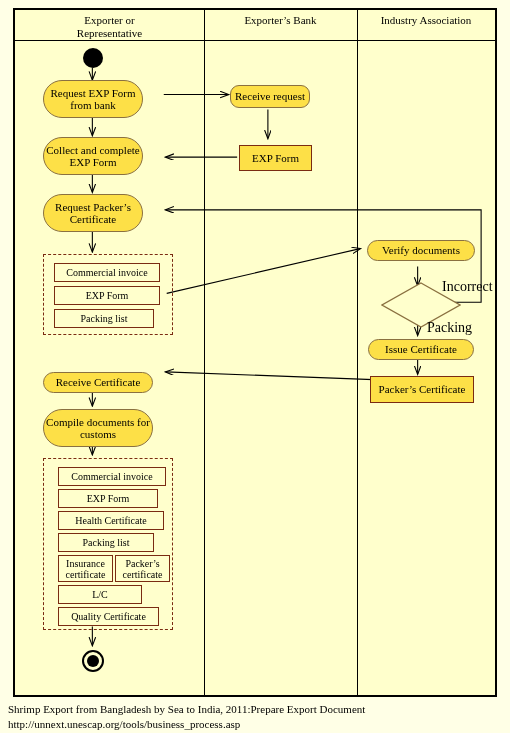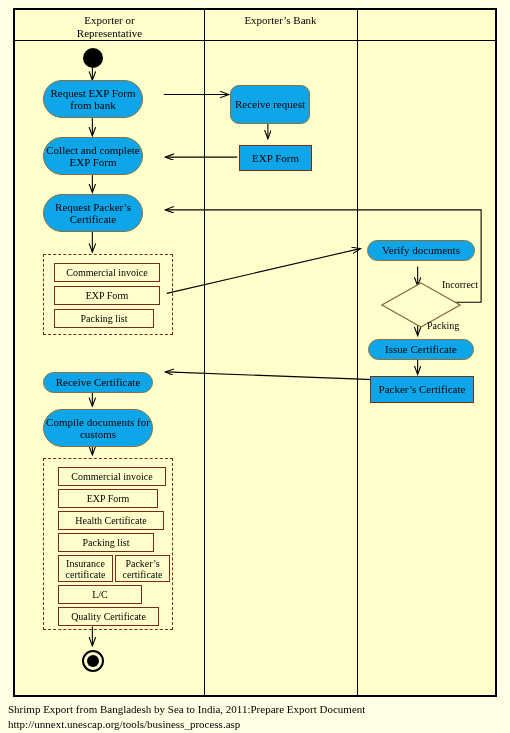--- a/index.html
+++ b/index.html
@@ -63,21 +63,21 @@
   .node {
     position: absolute;
     box-sizing: border-box;
     display: flex;
     align-items: center;
     justify-content: center;
     text-align: center;
     font-size: 11px;
     line-height: 12.5px;
     color: #000000;
-    background: #0ea5e9;
+    background: #fde047;
   }
   .activity {
     border: 1.4px solid #8a7040;
     border-radius: 22px;
   }
   .artifact {
     border: 1.4px solid #7a2b12;
   }
   .doc-box {
     border: 1.2px solid #7a2b12;
@@ -124,21 +124,21 @@
   
   #connectors {
     position: absolute;
     left: 0; top: 0;
     width: 100%; height: 100%;
     pointer-events: none;
   }
 
   .edge-label {
     position: absolute;
-    font-size: 10px;
+    font-size: 14px;
     color: #000000;
   }
 
   
   #caption {
     position: absolute;
     left: 8px;
     top: 702px;
     width: 495px;
     font-size: 11px;
@@ -151,20 +151,21 @@
 <body>
 
 <div id="diagram-frame">
 
   <div id="lane-header-rule"></div>
   <div class="lane-divider" id="lane-divider-1"></div>
   <div class="lane-divider" id="lane-divider-2"></div>
 
   <div class="lane-title" id="lane-title-0">Exporter or<br>Representative</div>
   <div class="lane-title" id="lane-title-1">Exporter’s Bank</div>
+  <div class="lane-title" id="lane-title-2">Industry Association</div>
 
   <svg id="connectors" viewBox="0 0 484 689" preserveAspectRatio="none">
     <defs>
       <marker id="arrow" markerWidth="9" markerHeight="9" refX="7.5" refY="3" orient="auto" markerUnits="strokeWidth">
         <path d="M0,0 L8,3 L0,6" fill="none" stroke="#000" stroke-width="1"></path>
       </marker>
     </defs>
     <g stroke="#000000" stroke-width="1.1" fill="none">
 
       <line x1="78" y1="58" x2="78" y2="70" marker-end="url(#arrow)"></line>
@@ -257,21 +258,21 @@
     <div class="node doc-box" style="left:14px; top:126px; width:84px; height:19px;">
       <span>L/C</span>
     </div>
     <div class="node doc-box" style="left:14px; top:148px; width:101px; height:19px;">
       <span>Quality Certificate</span>
     </div>
   </div>
 
   <div id="end-node" style="left:67px; top:640px;"></div>
 
-  <div class="node activity" style="left:215px; top:75px; width:80px; height:39px;border-radius:9px;">
+  <div class="node activity" style="left:215px; top:75px; width:80px; height:23px;border-radius:9px;">
     <span>Receive request</span>
   </div>
 
   <div class="node artifact" style="left:224px; top:135px; width:73px; height:26px;">
     <span>EXP Form</span>
   </div>
 
   <div class="node activity" style="left:352px; top:230px; width:108px; height:21px;font-family:Liberation Serif, serif;">
     <span>Verify documents</span>
   </div>

